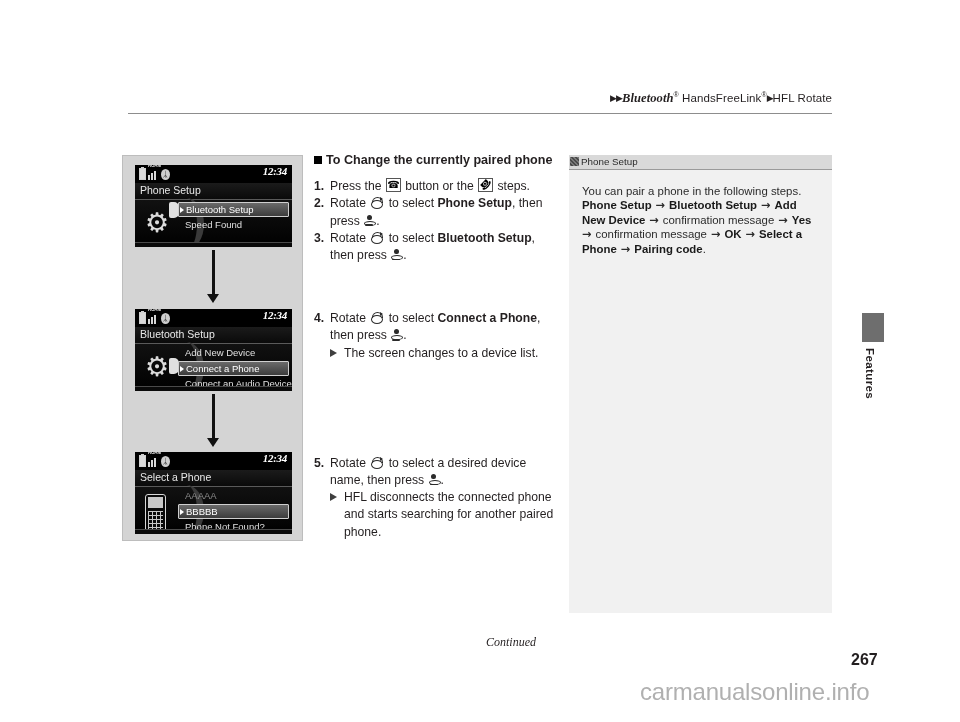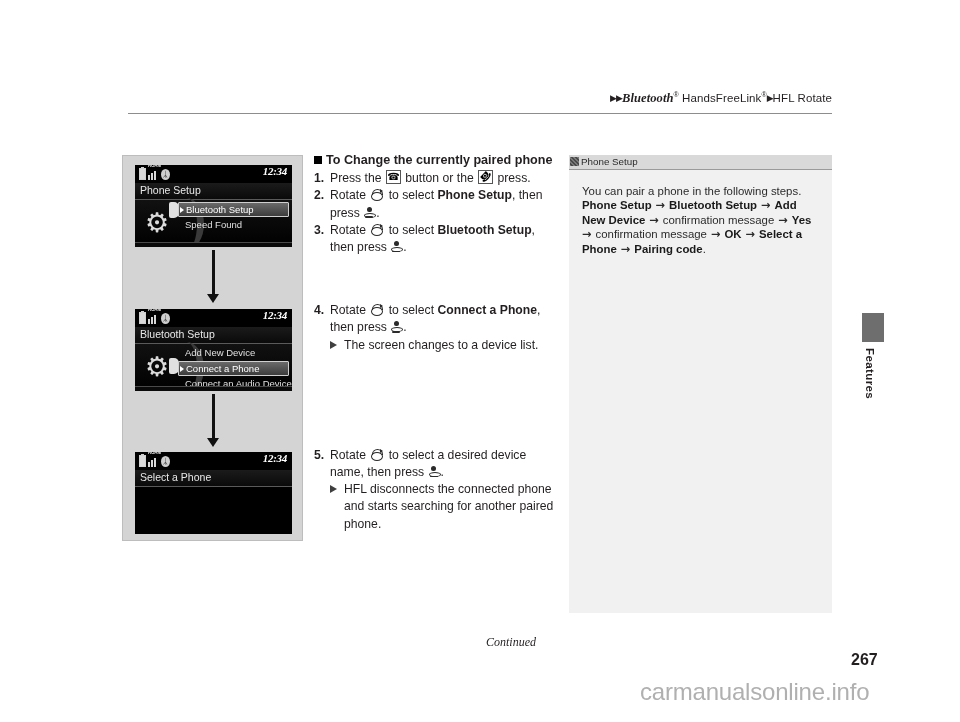--- a/index.html
+++ b/index.html
@@ -325,21 +325,21 @@
     left: 314px;
     top: 152px;
     width: 248px;
     font-size: 12.2px;
     line-height: 17.2px;
     color: #231f20;
   }
   .sec-head {
     font-weight: bold;
     font-size: 12.6px;
-    margin-bottom: 1px;
+    margin-bottom: 9px;
     white-space: nowrap;
   }
   .sec-head .sq {
     display: inline-block;
     width: 8px;
     height: 8px;
     background: #000;
     margin-right: 4px;
     position: relative;
     top: 0px;
@@ -618,31 +618,43 @@
           <i></i>
             <i></i>
             <i></i>
             <i></i>
         </span>
         <span class="bt-ico">ᛦ</span>
       </div>
       <div class="dev-clock">12:34</div>
     </div>
     <div class="dev-title">Select a Phone</div>
+    <div class="dev-body">
+      <div class="dev-icon">
+        <span class="phone-pic"></span>
+      </div>
+      <div class="arc"></div>
+      <div class="dev-list">
+        <div class="dev-item dim">AAAAA</div>
+        <div class="dev-item sel">BBBBB</div>
+        <div class="dev-item">Phone Not Found?</div>
+      </div>
+      <div class="dev-foot"></div>
+    </div>
   </div>
 </div>
 
 <div id="steps">
 
   <div class="sec-head">
     <span class="sq"></span><span>To Change the currently paired phone</span>
   </div>
 
   <div class="step">
-    <span class="num">1.</span><span>Press the </span><span class="keybox"><span class="glyph">☎</span></span><span> button or the </span><span class="keybox"><span class="glyph hang">☎</span></span><span> press.</span>
+    <span class="num">1.</span><span>Press the </span><span class="keybox"><span class="glyph">☎</span></span><span> button or the </span><span class="keybox"><span class="glyph hang">☎</span></span><span> steps.</span>
   </div>
 
   <div class="step">
     <span class="num">2.</span><span>Rotate </span><span class="knob"><span class="rot"></span><span class="tip"></span><span class="ring"></span></span><span> to select </span><span class="b">Phone Setup</span><span>, then press </span><span class="press"><span class="fing"></span><span class="base"></span><span class="base2"></span></span><span>.</span>
   </div>
 
   <div class="step">
     <span class="num">3.</span><span>Rotate </span><span class="knob"><span class="rot"></span><span class="tip"></span><span class="ring"></span></span><span> to select </span><span class="b">Bluetooth Setup</span><span>, then press </span><span class="press"><span class="fing"></span><span class="base"></span><span class="base2"></span></span><span>.</span>
   </div>
 

